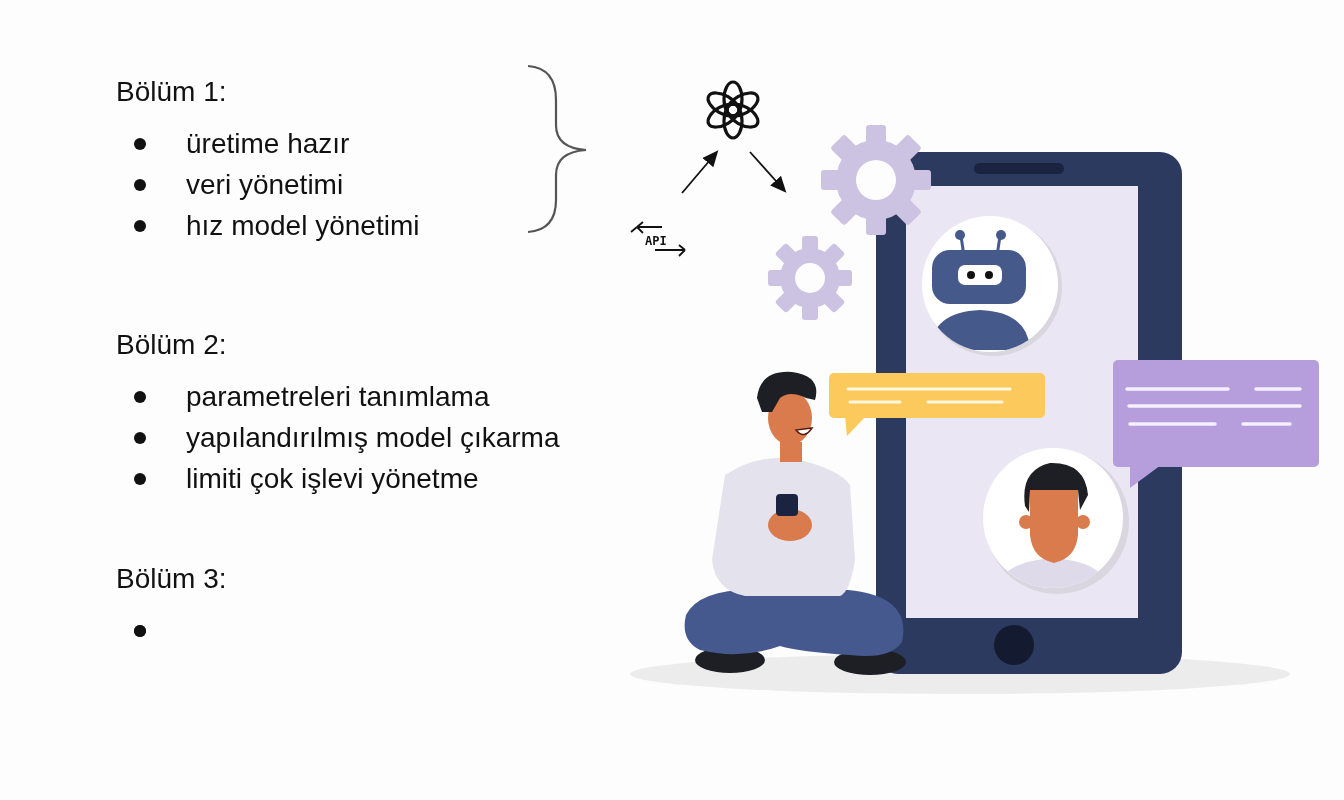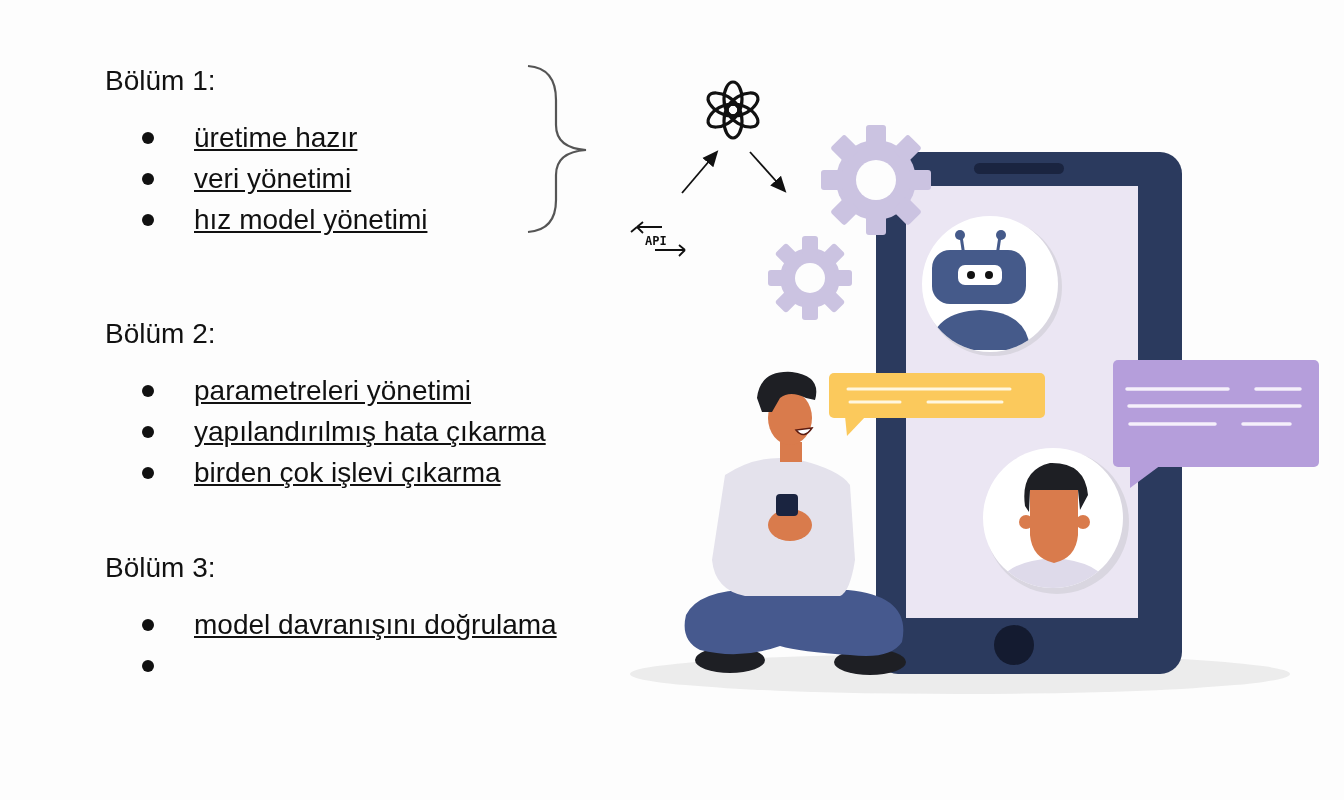--- a/index.html
+++ b/index.html
@@ -4,22 +4,22 @@
   <style>
     html, body { margin: 0; padding: 0; }
     body {
       width: 1344px; height: 800px; overflow: hidden;
       background: #fdfdfd;
       font-family: "Liberation Sans", sans-serif;
       color: #111;
       position: relative;
     }
     .section { position: absolute; left: 105px; }
-    .section-title { font-size: 28px; line-height: 40px; margin: 0; font-weight: normal; }
-    .bullets { list-style: none; margin: 16px; padding: 0; text-decoration: underline; }
+    .section-title { font-size: 28px; line-height: 40px; margin: 11px; font-weight: normal; }
+    .bullets { list-style: none; margin: 8px; padding: 0; }
     .bullets li { position: relative; font-size: 28px; line-height: 41px; padding-left: 73px; }
     .bullets li .dot {
       position: absolute; left: 21px; top: 15px;
       width: 12px; height: 12px; border-radius: 50%; background: #111;
     }
     #sec1 { top: 61px; }
     #sec2 { top: 314px; }
     #sec3 { top: 548px; }
     .art { position: absolute; left: 0; top: 0; }
   </style>
@@ -31,30 +31,30 @@
   <ul class="bullets">
     <li><span class="dot"></span><span>üretime hazır</span></li>
     <li><span class="dot"></span><span>veri yönetimi</span></li>
     <li><span class="dot"></span><span>hız model yönetimi</span></li>
   </ul>
 </div>
 
 <div class="section" id="sec2">
   <h2 class="section-title">Bölüm 2:</h2>
   <ul class="bullets">
-    <li><span class="dot"></span><span>parametreleri yönetimi</span></li>
-    <li><span class="dot"></span><span>yapılandırılmış hata çıkarma</span></li>
-    <li><span class="dot"></span><span>birden çok işlevi çıkarma</span></li>
+    <li><span class="dot"></span><span>parametreleri tanımlama</span></li>
+    <li><span class="dot"></span><span>yapılandırılmış model çıkarma</span></li>
+    <li><span class="dot"></span><span>limiti çok işlevi yönetme</span></li>
   </ul>
 </div>
 
 <div class="section" id="sec3">
   <h2 class="section-title">Bölüm 3:</h2>
   <ul class="bullets">
-    <li><span class="dot"></span><span>model davranışını doğrulama</span></li>
+    <li><span class="dot"></span></li>
     <li style="white-space: pre-line;"><span class="dot"></span></li>
   </ul>
 </div>
 
 <svg class="art" width="1344" height="800" viewBox="0 0 1344 800">
 
   <path d="M528 66 Q556 68 556 100 L556 125 Q556 148 586 150 Q556 152 556 175 L556 200 Q556 230 528 232" fill="none" stroke="#555" stroke-width="2.2"></path>
 
   <g transform="translate(733,110)" fill="none" stroke="#111" stroke-width="3.2">
     <g>

